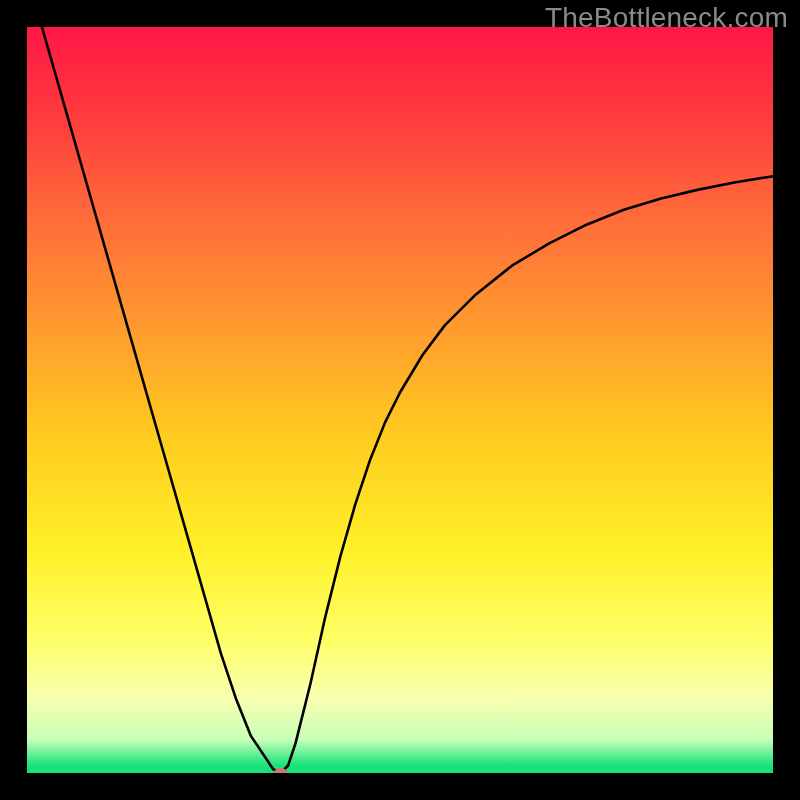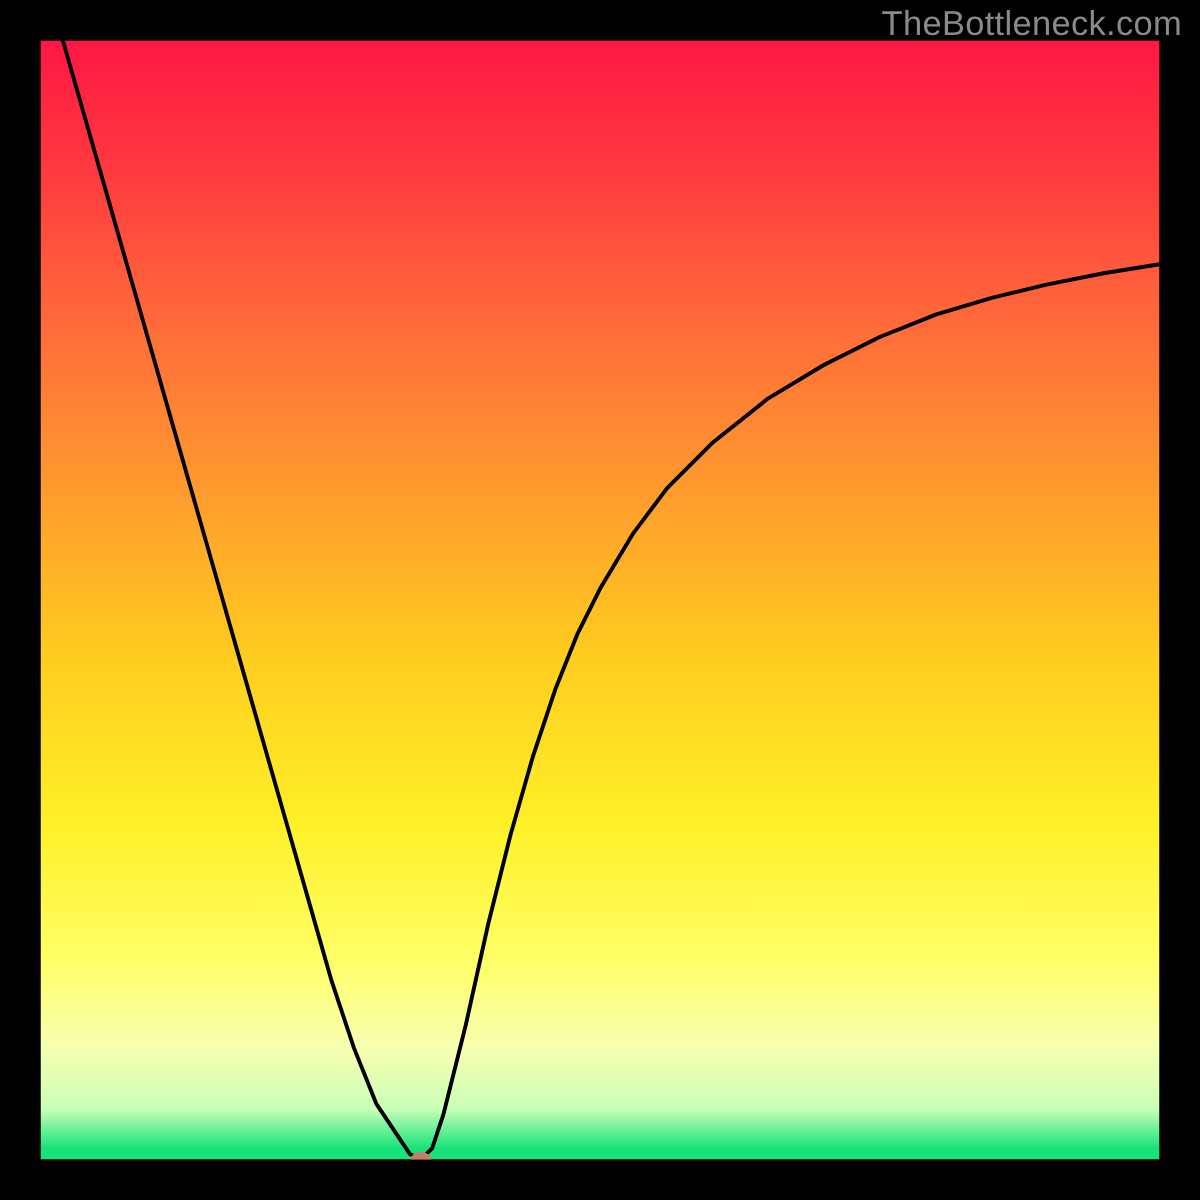--- a/index.html
+++ b/index.html
@@ -24,21 +24,21 @@
     top: 27px;
     left: 27px;
     width: 746px;
     height: 746px;
   }
   .watermark {
     position: absolute;
     top: 2px;
     right: 12px;
     color: #8a8a8a;
-    font-size: 23px;
+    font-size: 28px;
     font-weight: 400;
     letter-spacing: 0.2px;
   }
   svg {
     display: block;
   }
 </style>
 </head>
 <body>
 

